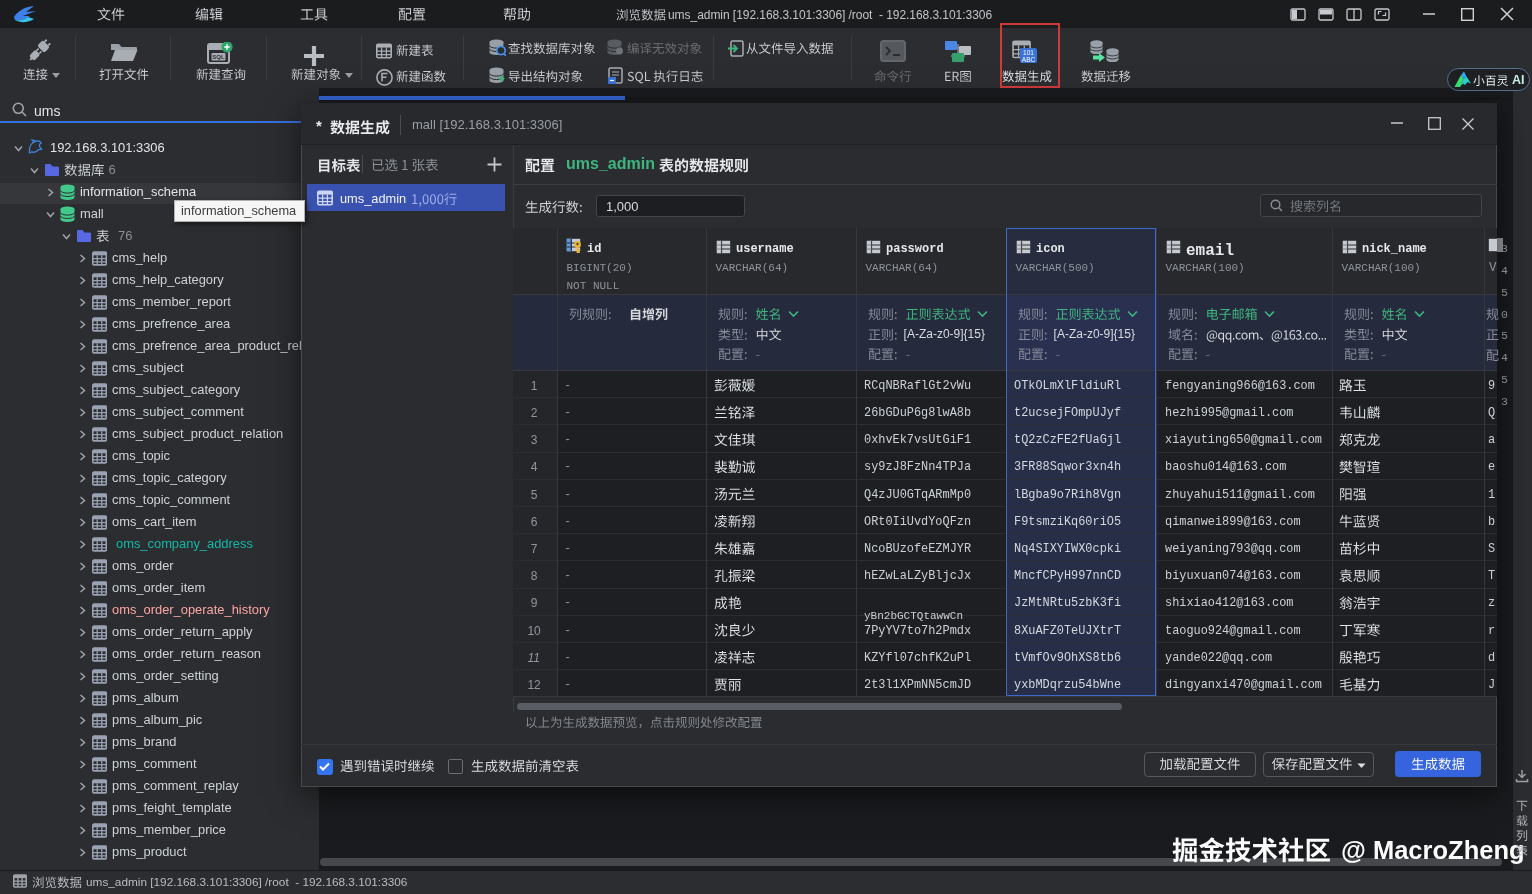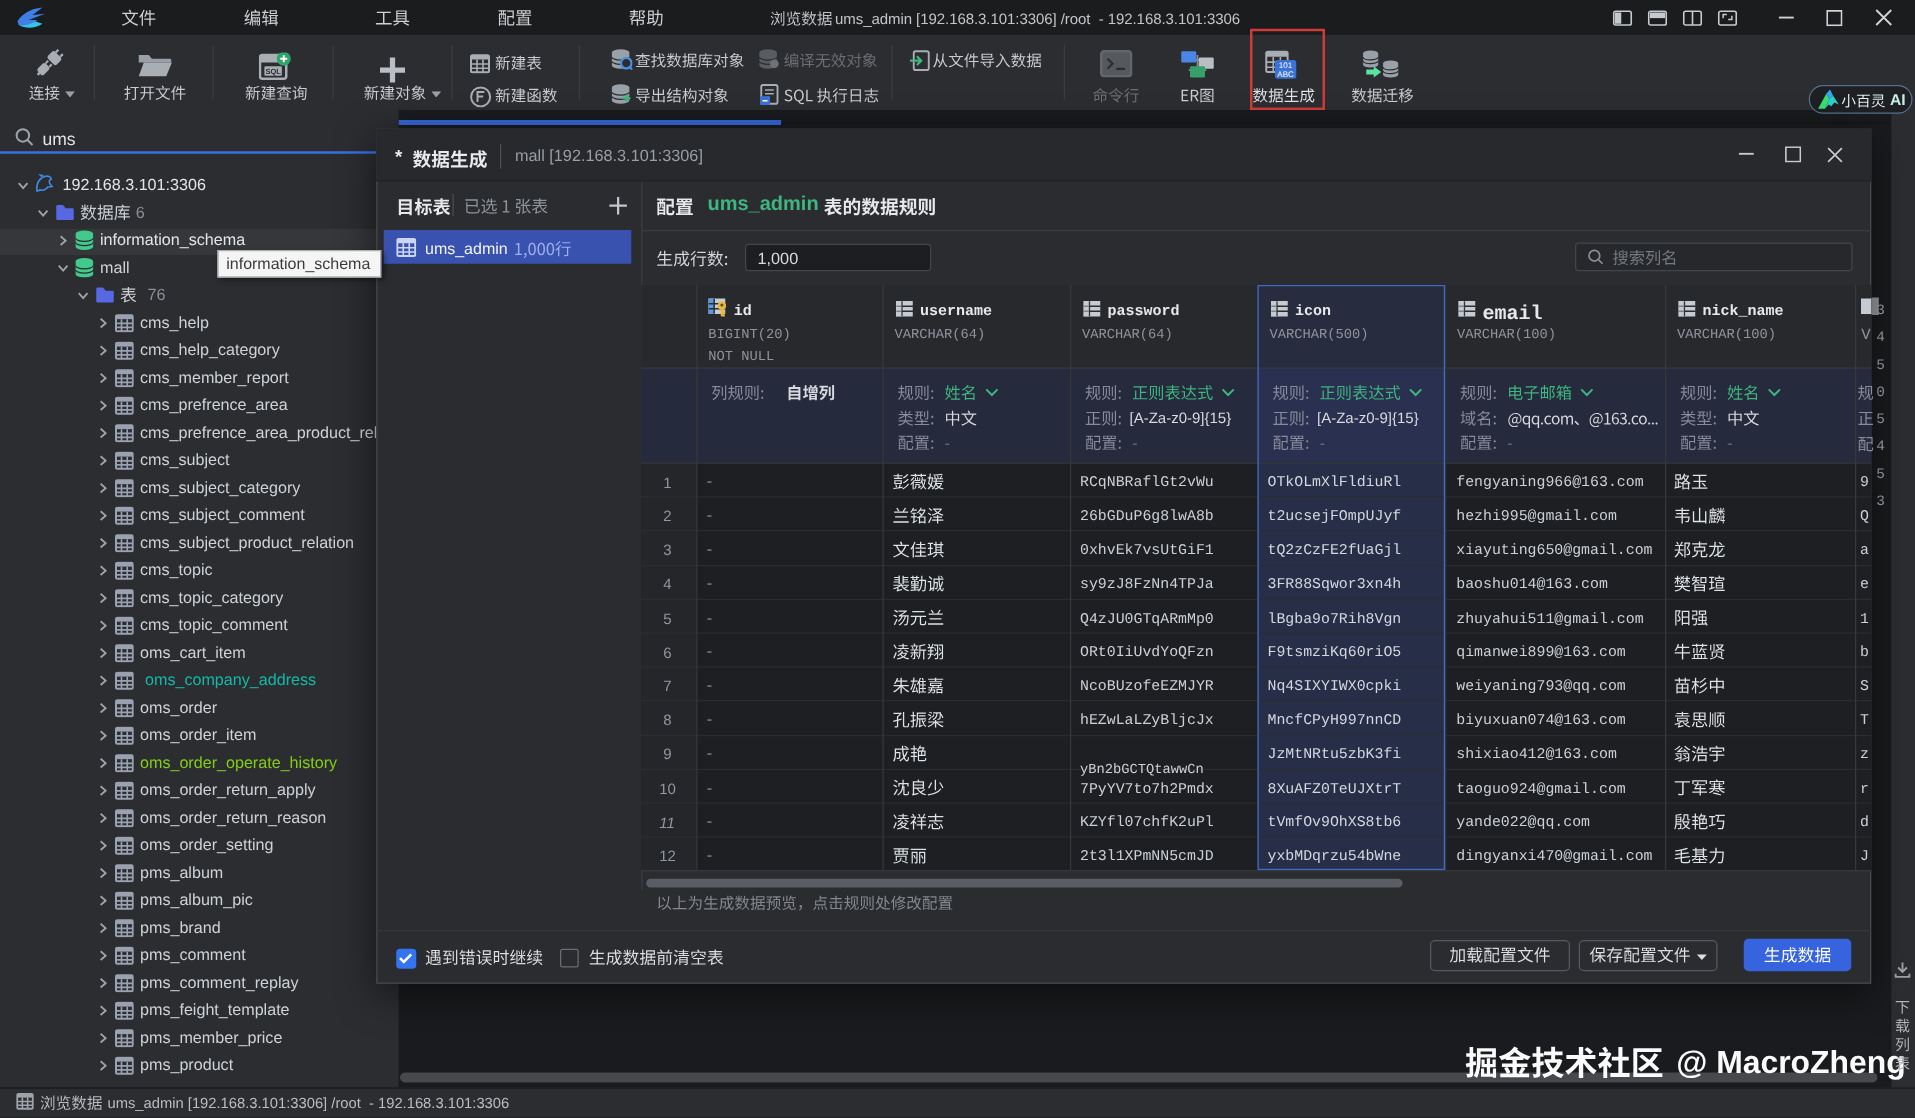--- a/index.html
+++ b/index.html
@@ -356,21 +356,21 @@
   </svg>
 <span style="left:112.0px;top:582.1px;font-family:'Liberation Sans',sans-serif;font-size:12.9px;color:#ced2d6;">oms_order_item</span>
 <svg style="left:78px;top:606px" width="9" height="9" viewBox="0 0 9 9" fill="none">
     <path d="M2.5 1 L6.5 4.5 L2.5 8" stroke="#9fa3a9" stroke-width="1.5" fill="none"></path>
   </svg>
 <svg style="left:92px;top:603px" width="15" height="15" viewBox="0 0 15 15" fill="none">
     <rect x="0.8" y="1.1" width="13.5" height="12.8" rx="1.2" stroke="#9aa2b2" stroke-width="1.6"></rect>
     <rect x="0.8" y="1.1" width="13.5" height="3.2" fill="#9aa2b2"></rect>
     <path d="M0.8 7.7 H14.2 M0.8 10.9 H14.2 M5.2 4.3 V13.9 M9.8 4.3 V13.9" stroke="#9aa2b2" stroke-width="1.3"></path>
   </svg>
-<span style="left:112.0px;top:604.1px;font-family:'Liberation Sans',sans-serif;font-size:12.9px;color:#84cc16;">oms_order_operate_history</span>
+<span style="left:112.0px;top:604.1px;font-family:'Liberation Sans',sans-serif;font-size:12.9px;color:#fca5a5;">oms_order_operate_history</span>
 <svg style="left:78px;top:628px" width="9" height="9" viewBox="0 0 9 9" fill="none">
     <path d="M2.5 1 L6.5 4.5 L2.5 8" stroke="#9fa3a9" stroke-width="1.5" fill="none"></path>
   </svg>
 <svg style="left:92px;top:625px" width="15" height="15" viewBox="0 0 15 15" fill="none">
     <rect x="0.8" y="1.1" width="13.5" height="12.8" rx="1.2" stroke="#9aa2b2" stroke-width="1.6"></rect>
     <rect x="0.8" y="1.1" width="13.5" height="3.2" fill="#9aa2b2"></rect>
     <path d="M0.8 7.7 H14.2 M0.8 10.9 H14.2 M5.2 4.3 V13.9 M9.8 4.3 V13.9" stroke="#9aa2b2" stroke-width="1.3"></path>
   </svg>
 <span style="left:112.0px;top:626.1px;font-family:'Liberation Sans',sans-serif;font-size:12.9px;color:#ced2d6;">oms_order_return_apply</span>
 <svg style="left:78px;top:650px" width="9" height="9" viewBox="0 0 9 9" fill="none">

